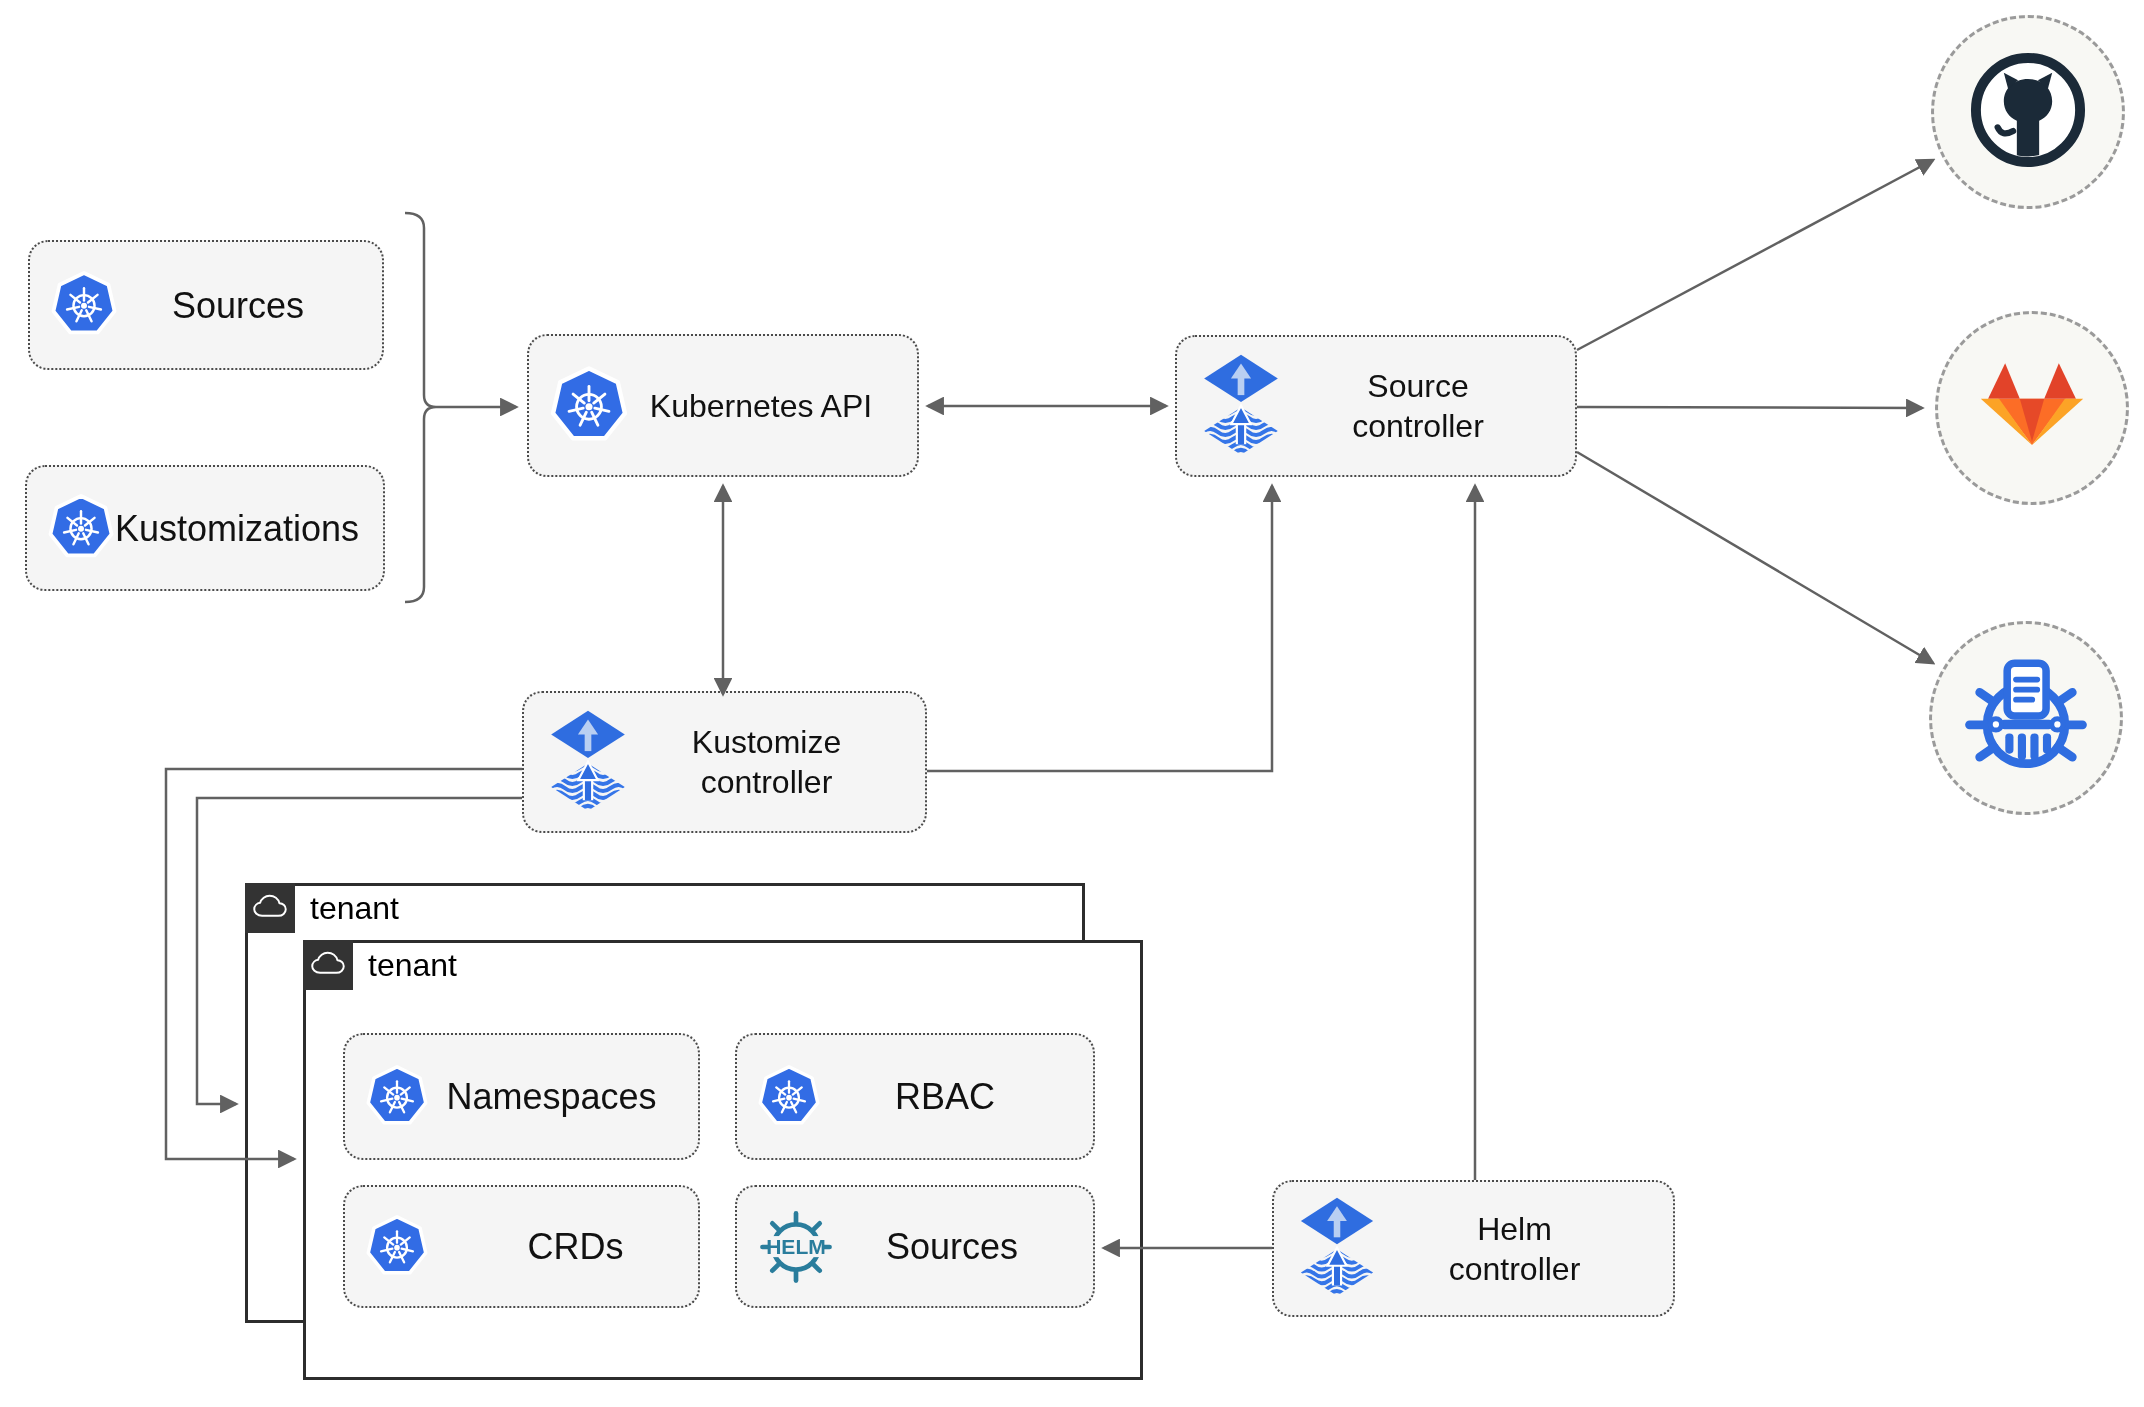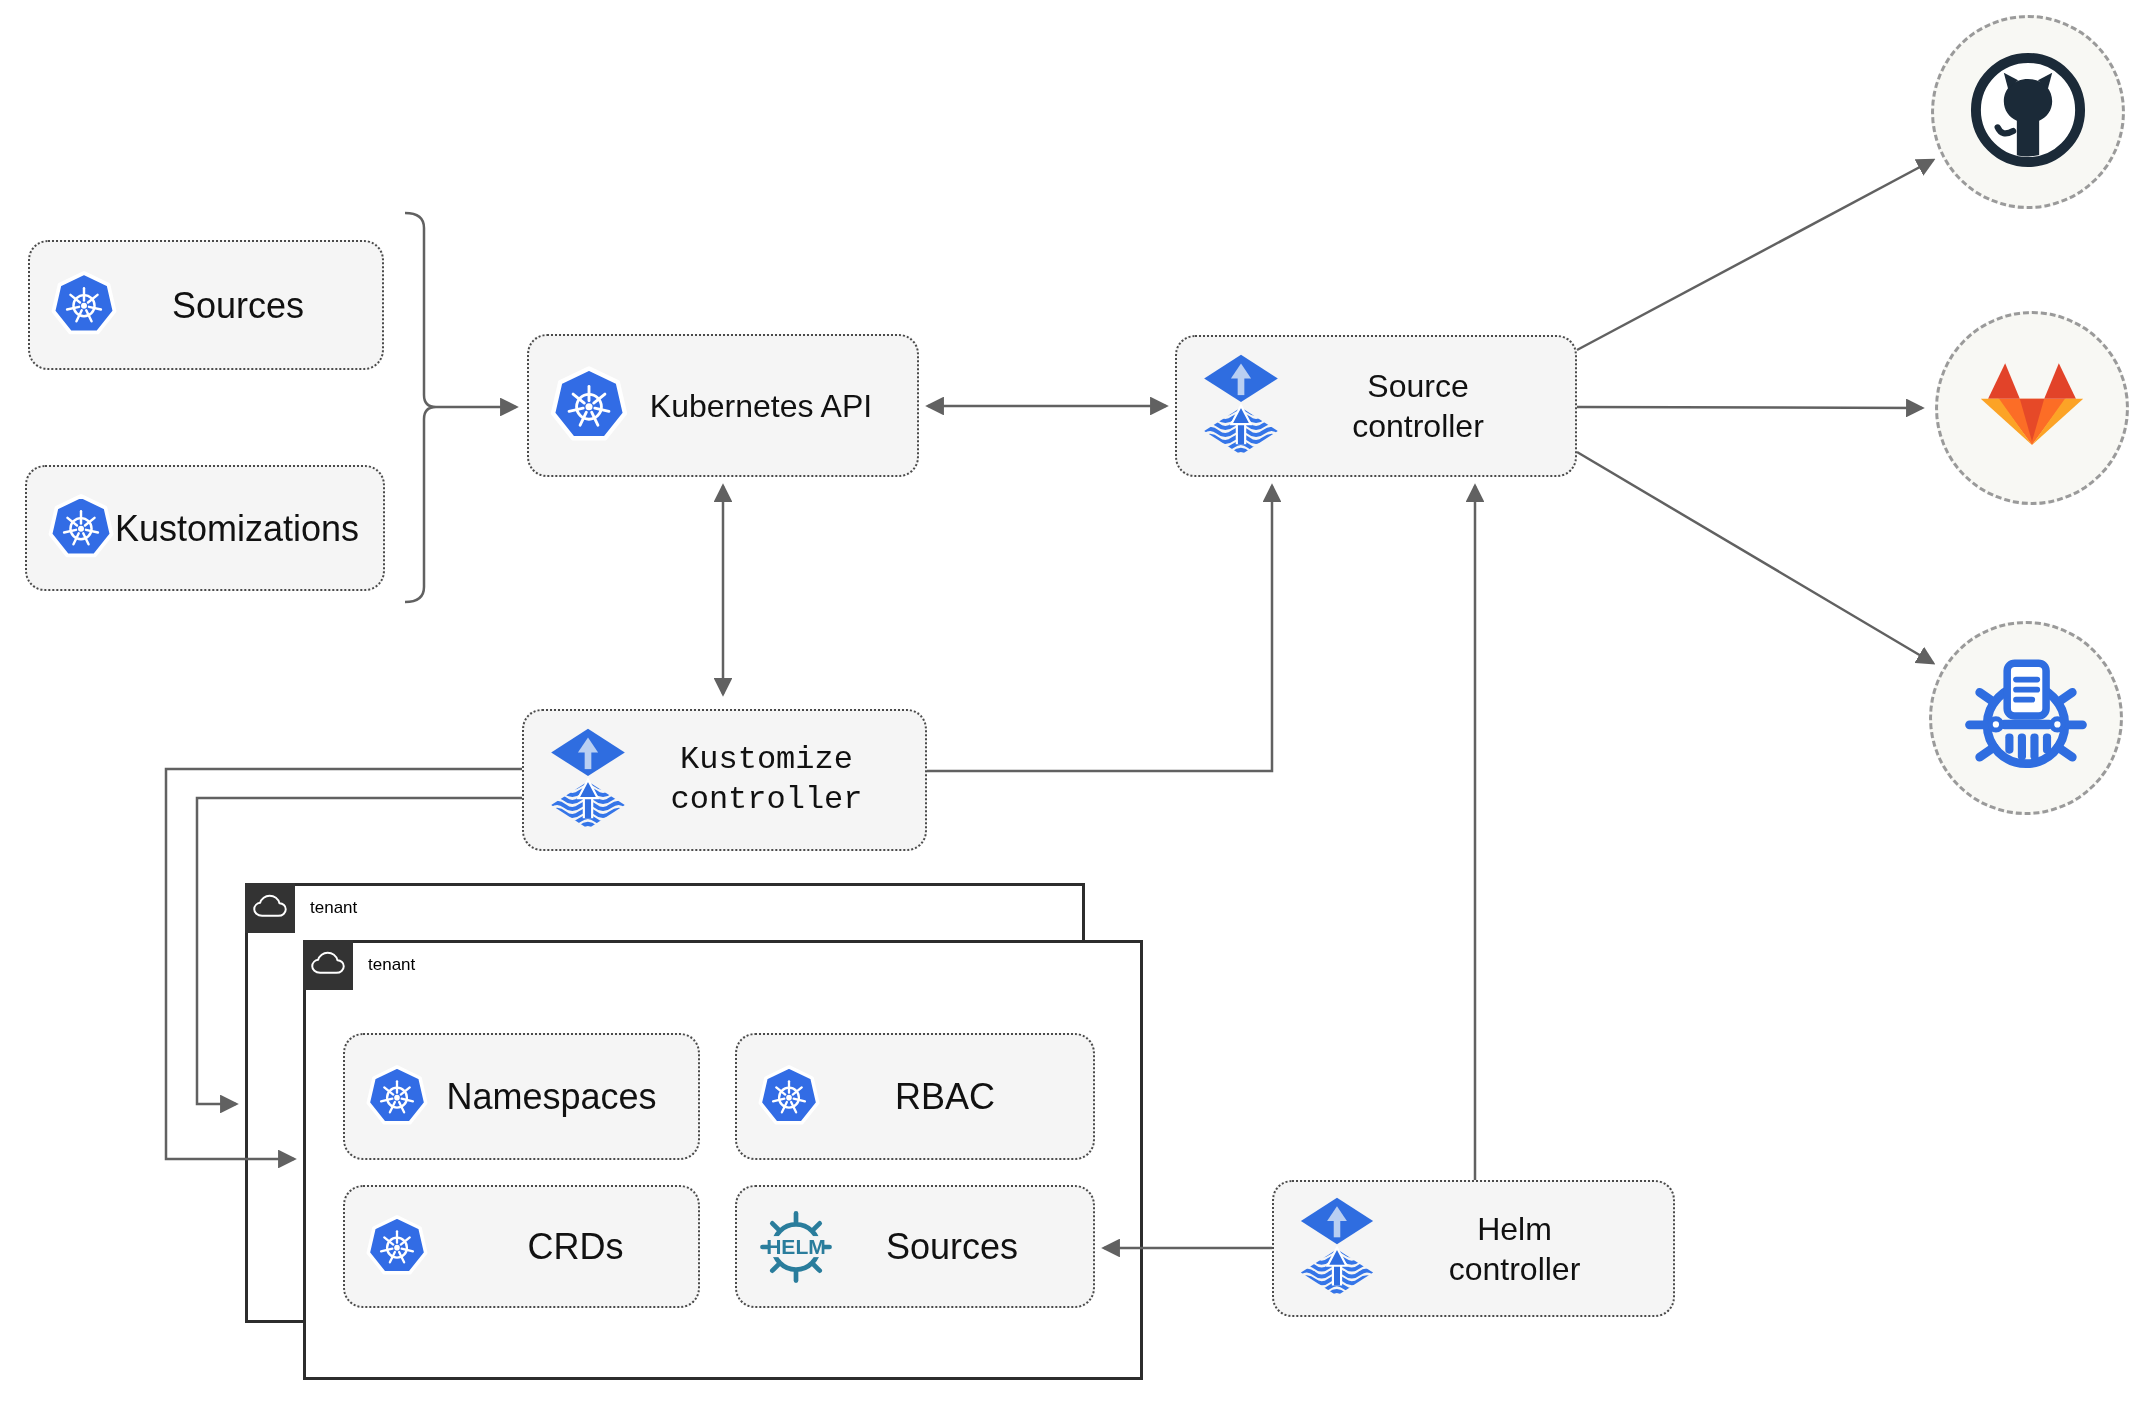--- a/index.html
+++ b/index.html
@@ -14,21 +14,21 @@
   .node .lbl{flex:1 1 auto;text-align:center;color:#111;font-size:36px;
              white-space:pre-line;line-height:1.25;}
   .node.big .lbl{font-size:32px;}
 
   
   .tenant{position:absolute;box-sizing:border-box;background:#ffffff;
           border:3px solid #2d2d2d;}
   .tenant .tab{position:absolute;left:-3px;top:-3px;width:50px;height:50px;
                background:#333333;display:flex;align-items:center;justify-content:center;}
   .tenant .tenant-lbl{position:absolute;left:62px;top:-3px;height:50px;
-                      line-height:50px;font-size:17px;color:#000;}
+                      line-height:50px;font-size:32px;color:#000;}
   #tenant-back{z-index:1;}
   #tenant-front{z-index:2;}
 
   
   .remote{position:absolute;box-sizing:border-box;border:3px dashed #9a9a9a;
           border-radius:50%;background:#f8f8f4;display:flex;
           align-items:center;justify-content:center;z-index:3;}
 
   
   svg.connectors{position:absolute;left:0;top:0;z-index:5;pointer-events:none;}
@@ -138,21 +138,21 @@
       <polygon points="50,60 61,81 39,81" fill="#2f6de0" stroke="#fff" stroke-width="2.5"></polygon>
       <polygon points="50,2 92,29 50,56 8,29" fill="#2f6de0"></polygon>
       <rect x="46.2" y="27" width="7.6" height="21" fill="#b9cff2"></rect>
       <polygon points="50,12 61.5,29 38.5,29" fill="#b9cff2"></polygon>
         </svg>
       </span>
     <div class="lbl">Source
 controller</div>
   </div>
 
-  <div class="node big" style="left:522px;top:709px;width:405px;height:142px;font-family:Liberation Mono, monospace;">
+  <div class="node big" style="left:522px;top:691px;width:405px;height:142px;">
     <span class="icon">
         <svg width="88" height="107" viewBox="0 0 100 122">
       <defs>
             <clipPath id="fxclip1">
               <polygon points="50,62 92,89 50,116 8,89"></polygon>
             </clipPath>
           </defs>
       <g clip-path="url(#fxclip1)">
             <path d="M6,66 q9,-7 17.5,0 t17.5,0 t17.5,0 t17.5,0 t17.5,0" stroke="#3575e8" stroke-width="4.6" fill="none"></path>
             <path d="M6,74 q9,-7 17.5,0 t17.5,0 t17.5,0 t17.5,0 t17.5,0" stroke="#3575e8" stroke-width="4.6" fill="none"></path>

